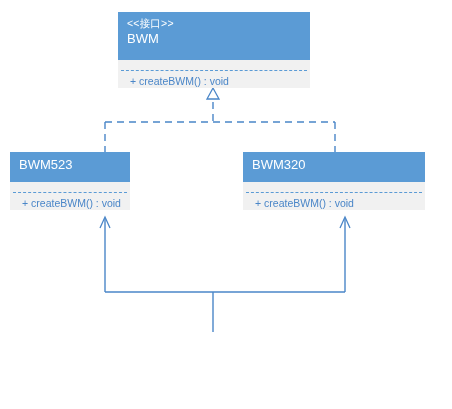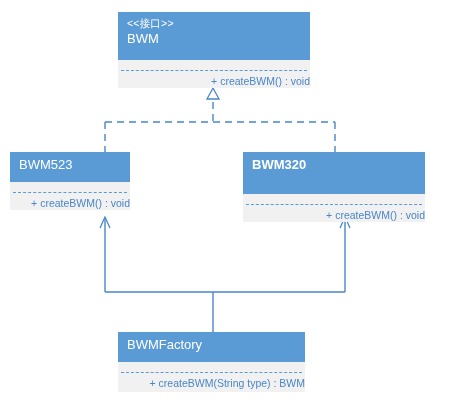--- a/index.html
+++ b/index.html
@@ -61,34 +61,33 @@
     border-top: 1px dashed #5B9BD5;
     margin: 0 3px;
     height: 0;
   }
   .uml-method {
     color: #4A86C8;
     font-size: 10.5px;
     line-height: 15px;
     padding: 3px 0 0 12px;
     white-space: nowrap;
-    text-align: right;
   }
 
   
   #class-bwm          { left: 118px; top: 12px;  width: 192px; }
   #class-bwm .uml-header { height: 48px; }
   #class-bwm .uml-body   { height: 28px; }
 
   #class-bwm523       { left: 10px;  top: 152px; width: 120px; }
   #class-bwm523 .uml-header { height: 30px; }
   #class-bwm523 .uml-body   { height: 28px; }
 
   #class-bwm320       { left: 243px; top: 152px; width: 182px; }
-  #class-bwm320 .uml-header { height: 42px; font-weight: bold; }
+  #class-bwm320 .uml-header { height: 30px; }
   #class-bwm320 .uml-body   { height: 28px; }
 
   #class-bwmfactory   { left: 118px; top: 332px; width: 187px; }
   #class-bwmfactory .uml-header { height: 30px; }
   #class-bwmfactory .uml-body   { height: 30px; }
 </style>
 </head>
 <body>
 
 <div id="diagram">
@@ -142,24 +141,14 @@
     <div class="uml-header">
       <div class="class-name">BWM320</div>
     </div>
     <div class="uml-body">
       <div class="attr-area"></div>
       <div class="divider"></div>
       <div class="uml-method">+ createBWM() : void</div>
     </div>
   </div>
 
-  <div class="uml-class" id="class-bwmfactory">
-    <div class="uml-header">
-      <div class="class-name">BWMFactory</div>
-    </div>
-    <div class="uml-body">
-      <div class="attr-area"></div>
-      <div class="divider"></div>
-      <div class="uml-method">+ createBWM(String type) : BWM</div>
-    </div>
-  </div>
 
 </div>
 
 </body></html>

